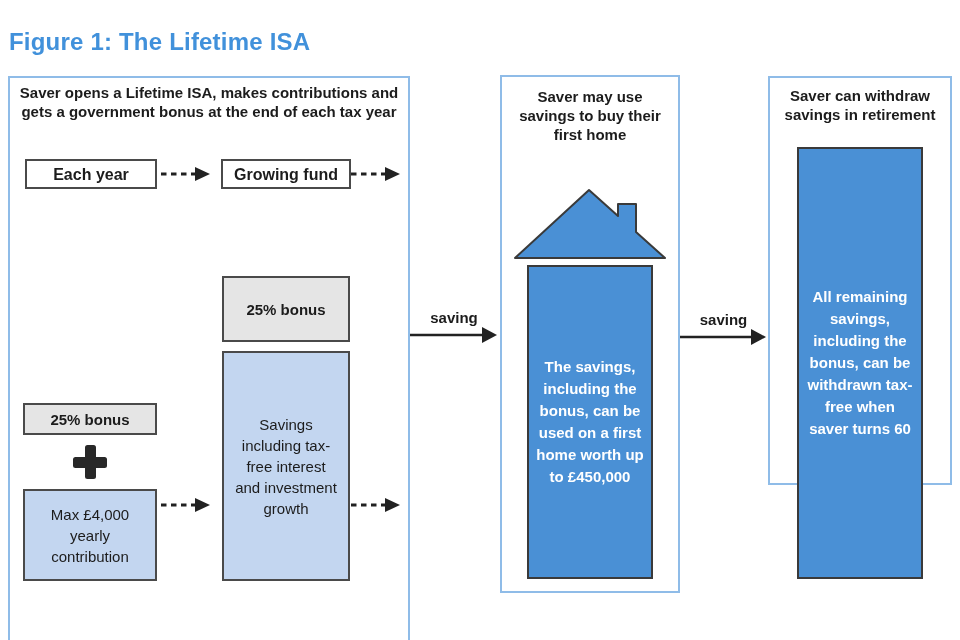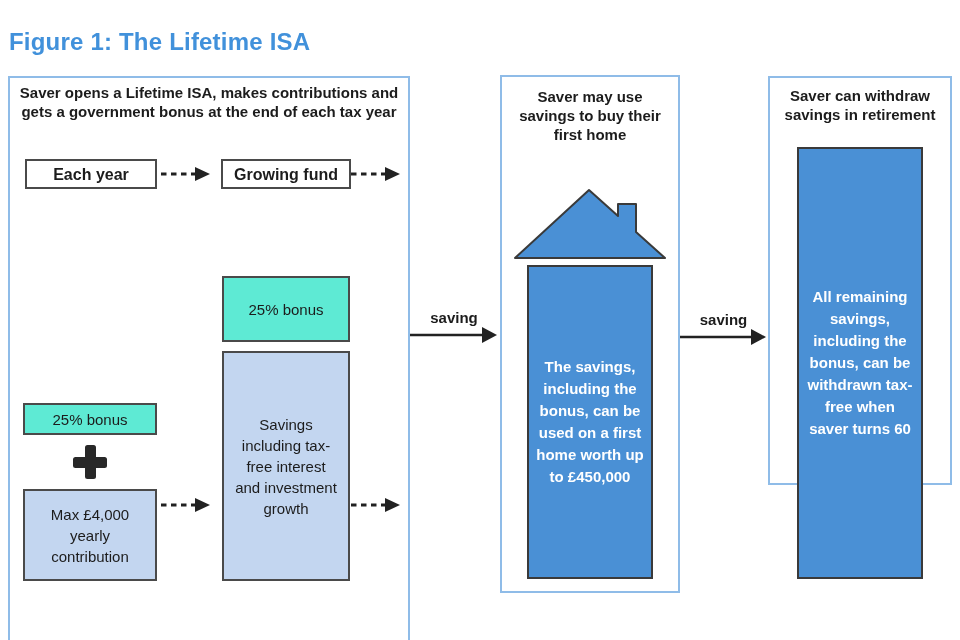--- a/index.html
+++ b/index.html
@@ -25,21 +25,21 @@
   .panel-accumulation .panel-title { top:5px;  padding:0 8px; }
   .panel-first-home   .panel-title { top:10px; padding:0 13px; }
   .panel-retirement   .panel-title { top:8px;  padding:0 5px; }
 
   .box {
     position:absolute; display:flex; align-items:center; justify-content:center;
     text-align:center; border:2px solid #4a4a4a; color:#1c1c1c;
     font-size:15px; line-height:21px;
   }
   .white-box  { background:#ffffff; font-weight:bold; font-size:16px; }
-  .mid-blue   { background:#5eead4; }
+  .mid-blue   { background:#e5e5e5;font-weight:bold; }
   .light-blue { background:#C3D6F0; }
 
   .each-year-box    { left:15px;  top:81px;  width:132px; height:30px; }
   .growing-fund-box { left:211px; top:81px;  width:130px; height:30px; }
   .bonus-fund-box   { left:212px; top:198px; width:128px; height:66px; }
   .savings-box      { left:212px; top:273px; width:128px; height:230px; padding:4px 9px; }
   .bonus-contrib-box{ left:13px;  top:325px; width:134px; height:32px; }
   .max-contrib-box  { left:13px;  top:411px; width:134px; height:92px; padding:4px 10px; }
 
   .dash-arrow { position:absolute; width:52px; height:18px; }

